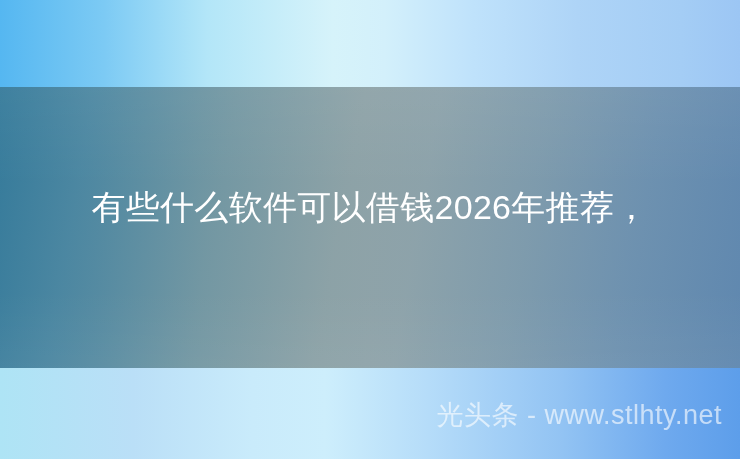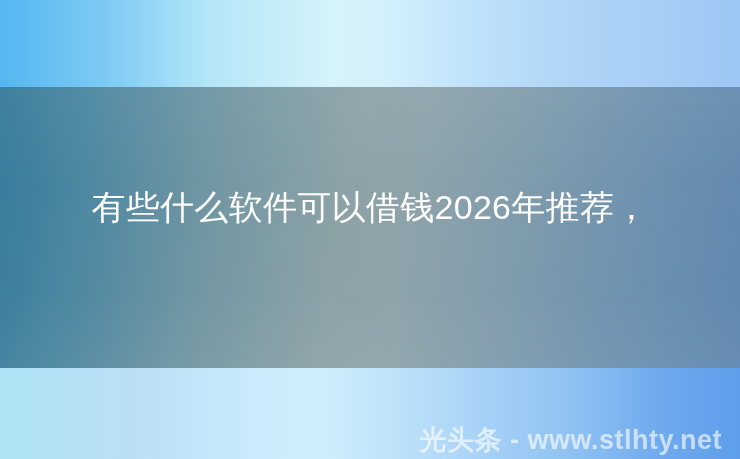--- a/index.html
+++ b/index.html
@@ -124,27 +124,27 @@
     white-space: nowrap;
   }
   .headline .line {
     display: block;
   }
 
   
   .watermark {
     position: absolute;
     right: 18px;
-    bottom: 3px;
+    bottom: 28px;
     color: rgba(255, 255, 255, 0.62);
     font-size: 27px;
     line-height: 32px;
     letter-spacing: 0.5px;
     white-space: nowrap;
-    font-weight: 700;
+    font-weight: 400;
   }
 </style>
 </head>
 <body>
 
 <div id="card">
 
   <div class="bg-base"></div>
   <div class="bg-top"></div>
   <div class="bg-bottom"></div>

